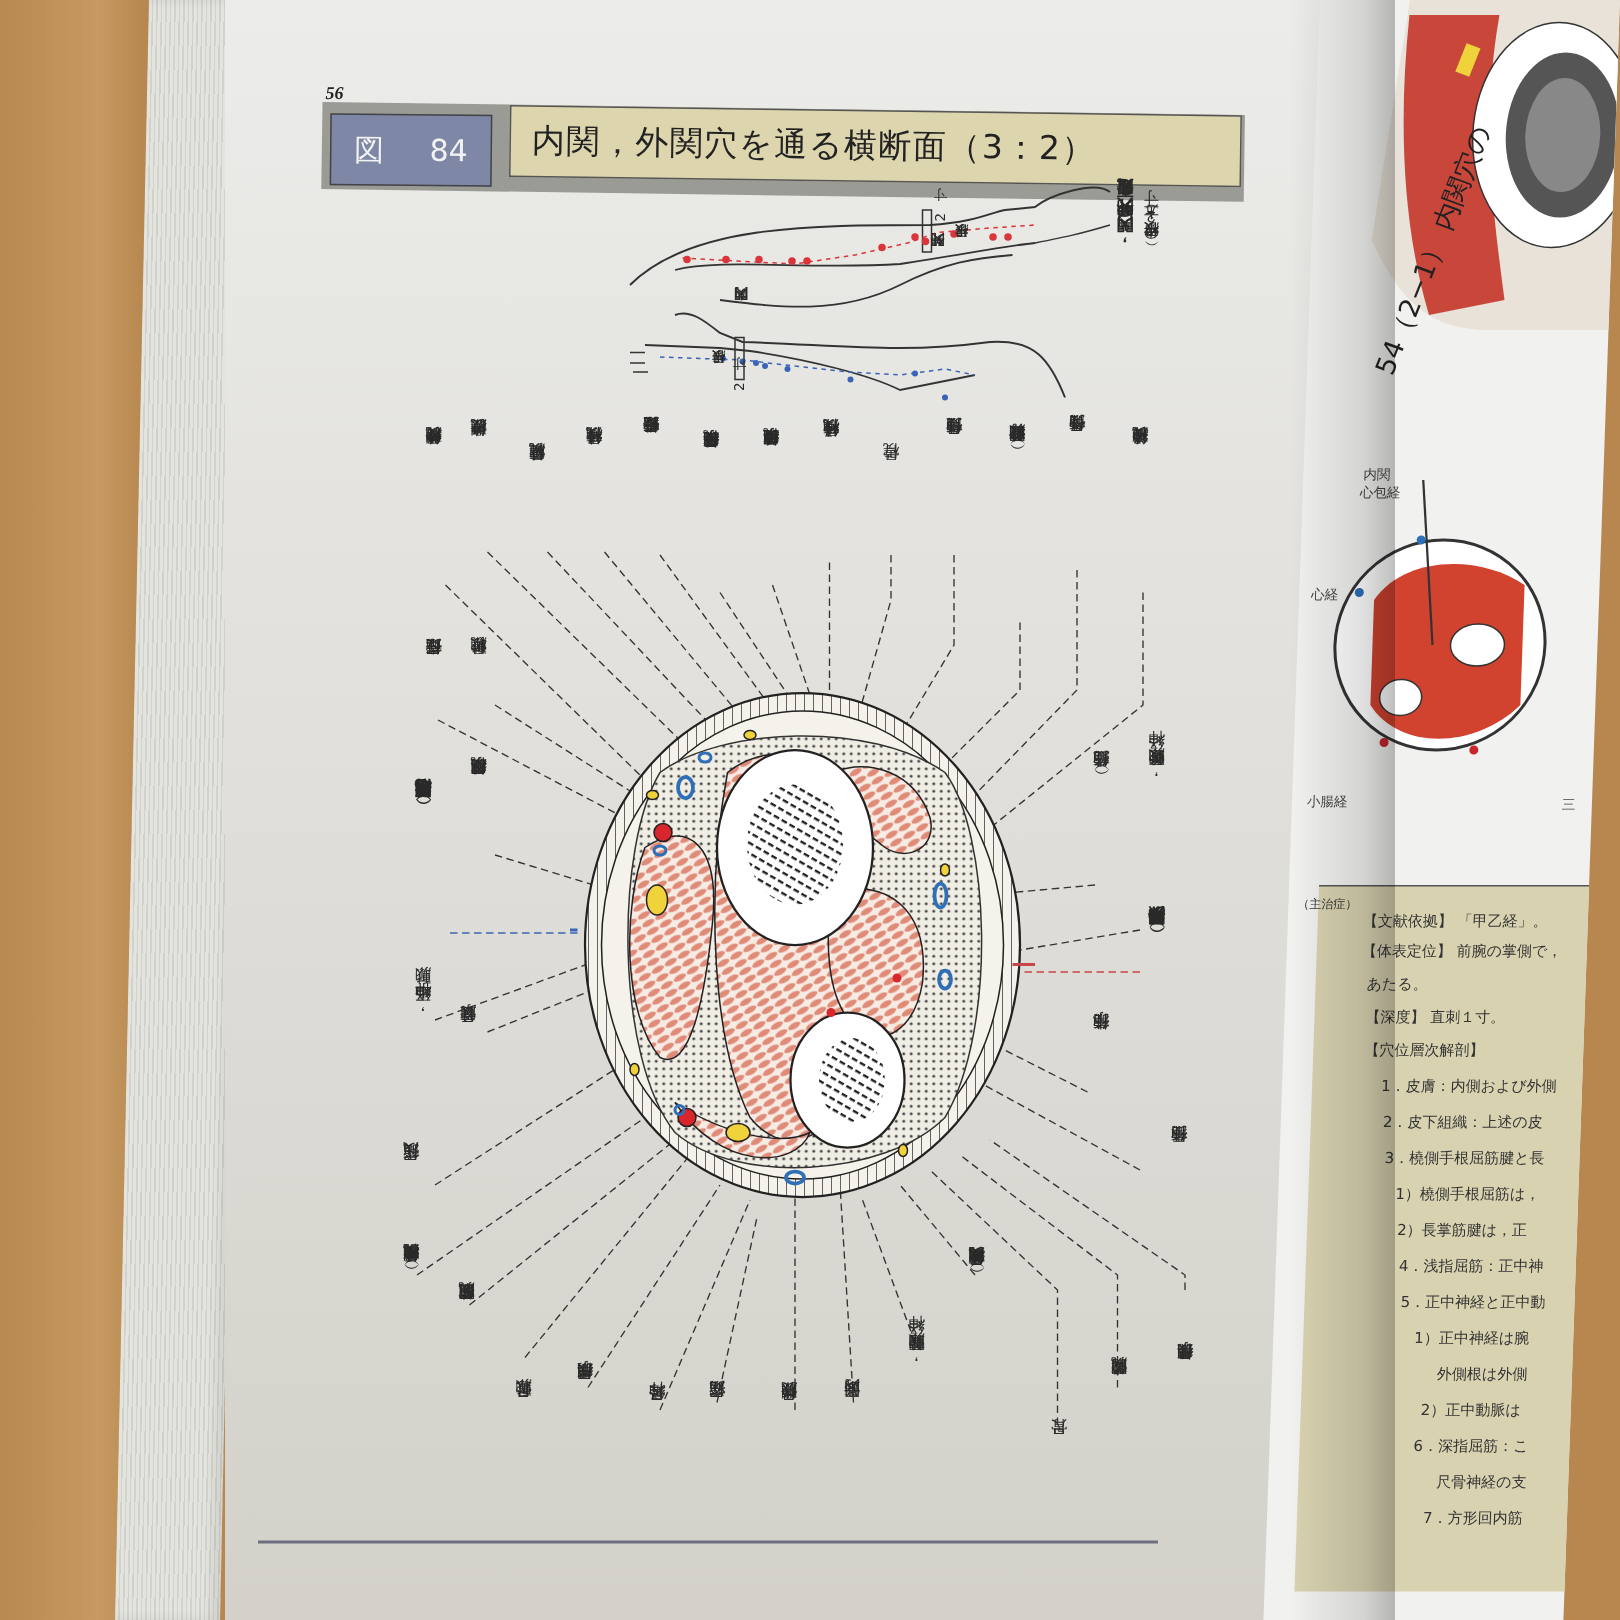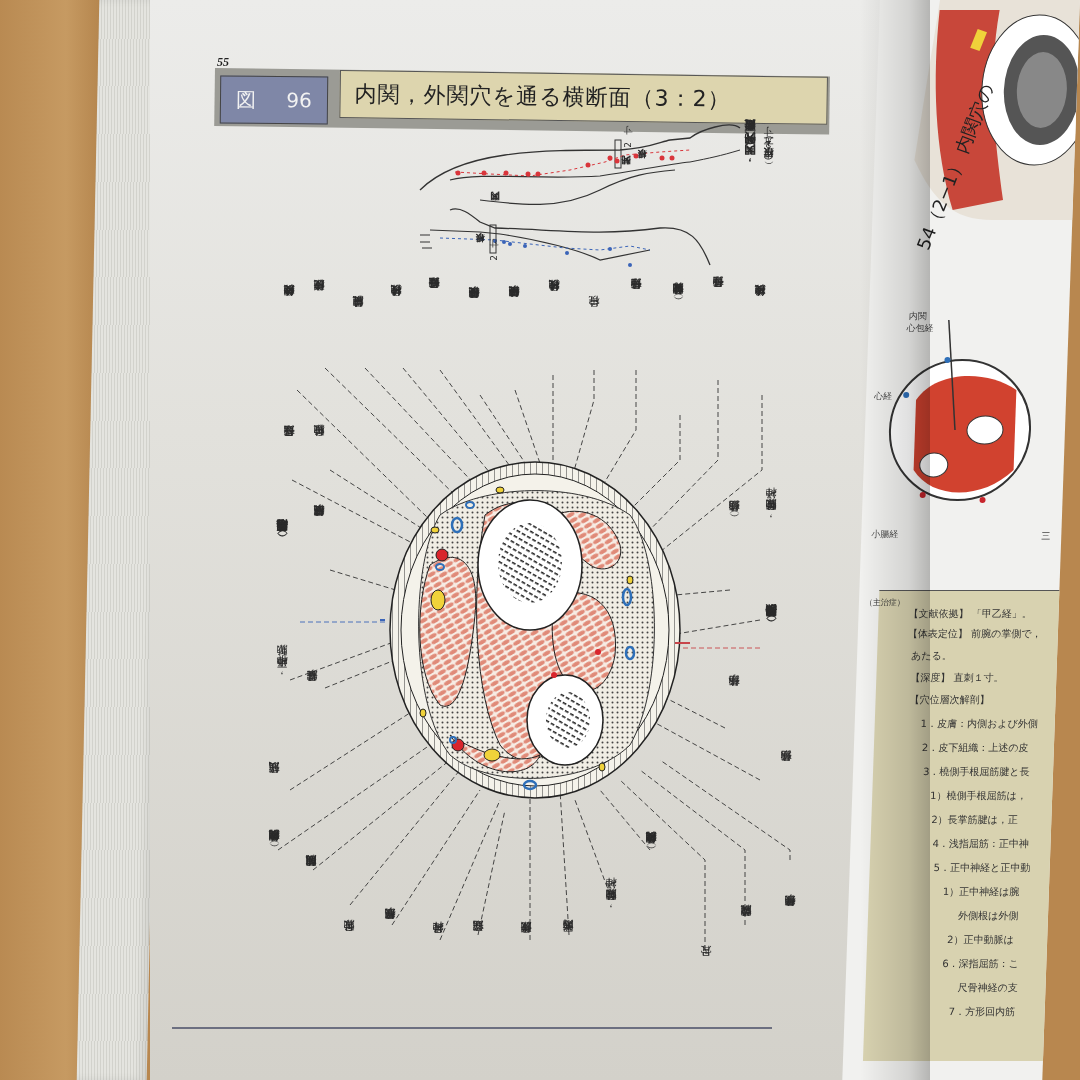--- a/index.html
+++ b/index.html
@@ -78,25 +78,25 @@
     <div class="rp-text" style="left:74px;top:294px">1）正中神経は腕</div>
     <div class="rp-text" style="left:90px;top:318px">外側根は外側</div>
     <div class="rp-text" style="left:80px;top:342px">2）正中動脈は</div>
     <div class="rp-text" style="left:76px;top:366px">6．深指屈筋：こ</div>
     <div class="rp-text" style="left:92px;top:390px">尺骨神経の支</div>
     <div class="rp-text" style="left:84px;top:414px">7．方形回内筋</div>
   </div>
 </div>
 <div class="gutter"></div>
 
-<div class="page-number">55</div>
+<div class="page-number">56</div>
 <div class="header-band"></div>
 <div class="fig-badge">
   <span>図</span>
-  <span>96</span>
+  <span>84</span>
 </div>
 <div class="fig-title">内関，外関穴を通る横断面（3：2）</div>
 
 <svg class="arm-diagram" viewBox="0 0 400 180">
 
   <path d="M20,80 C60,40 140,40 220,40 C250,38 260,32 270,30 L290,28 C300,20 330,10 340,18" fill="none" stroke="#333" stroke-width="1.3"></path>
   <path d="M50,70 C80,62 140,70 200,66 C240,60 270,54 290,52" fill="none" stroke="#333" stroke-width="1.2"></path>
   <path d="M80,90 C120,95 160,100 200,80 C230,65 250,62 275,60" fill="none" stroke="#333" stroke-width="1.2"></path>
   <path d="M290,52 C310,48 320,46 340,40" fill="none" stroke="#333" stroke-width="1"></path>
   <rect x="215" y="30" width="6" height="28" fill="none" stroke="#333"></rect>

